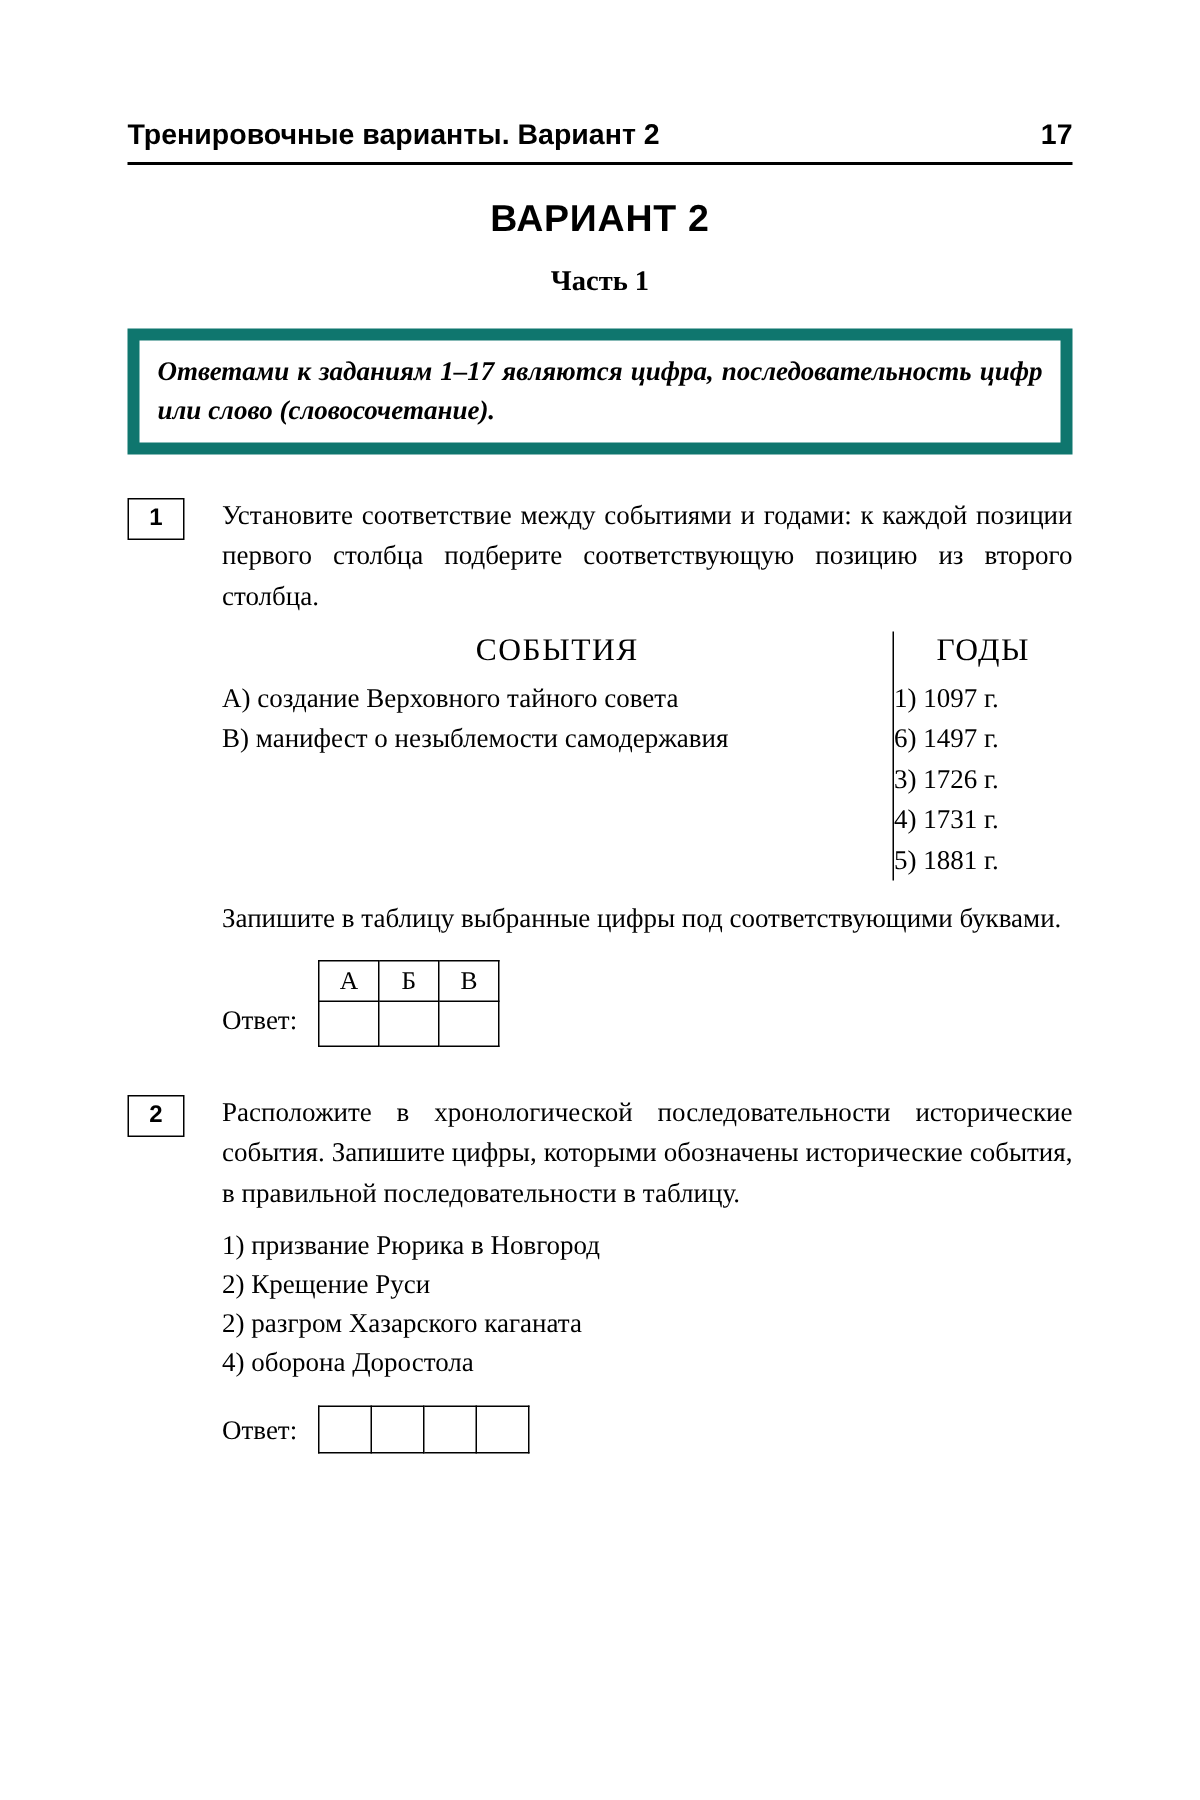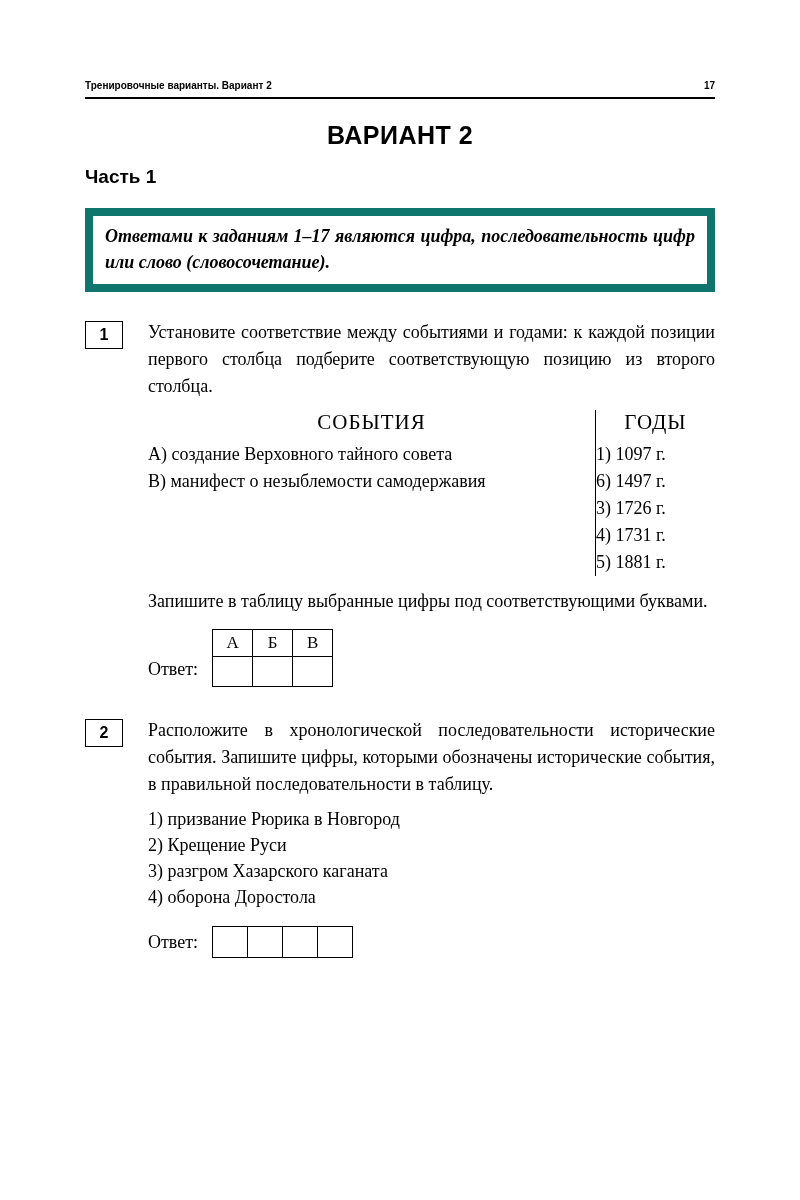--- a/index.html
+++ b/index.html
@@ -17,36 +17,37 @@
   .content {
     padding: 80px 85px 0 85px;
   }
   
   .running-header {
     display: flex;
     justify-content: space-between;
     align-items: flex-end;
     font-family: "Liberation Sans", sans-serif;
     font-weight: bold;
-    font-size: 10px;
+    font-size: 19px;
     padding-bottom: 6px;
     border-bottom: 2.5px solid #000;
   }
   
   .variant-title {
     margin-top: 22px;
     text-align: center;
     font-family: "Liberation Sans", sans-serif;
     font-weight: bold;
     font-size: 25px;
     letter-spacing: 0.5px;
   }
   .part-title {
     margin-top: 16px;
-    font-family: Liberation Sans, sans-serif;
+    text-align: center;
+    font-family: Liberation Serif, serif;
     font-weight: bold;
     font-size: 19px;
   }
   
   .instruction-box {
     margin-top: 20px;
     border: 8px solid #0f766e;
     padding: 7px 12px 9px 12px;
     font-weight: bold;
     font-style: italic;
@@ -212,21 +213,21 @@
     </div>
 
     <div class="task task-2">
       <div class="task-number">2</div>
       <div class="task-body">
         <p class="task-text">Расположите в хронологической последовательности исторические события. Запишите цифры, которыми обозначены исторические события, в правильной последовательности в таблицу.</p>
 
         <div class="event-list">
           <div class="event-item">1) призвание Рюрика в Новгород</div>
           <div class="event-item">2) Крещение Руси</div>
-          <div class="event-item">3) разгром Хазарского каганата</div>
+          <div class="event-item">2) разгром Хазарского каганата</div>
           <div class="event-item">4) оборона Доростола</div>
         </div>
 
         <div class="answer-strip-row">
           <span class="answer-label">Ответ:</span>
           <table class="answer-strip">
             <tbody>
                 <tr>
               <td></td>
               <td></td>

